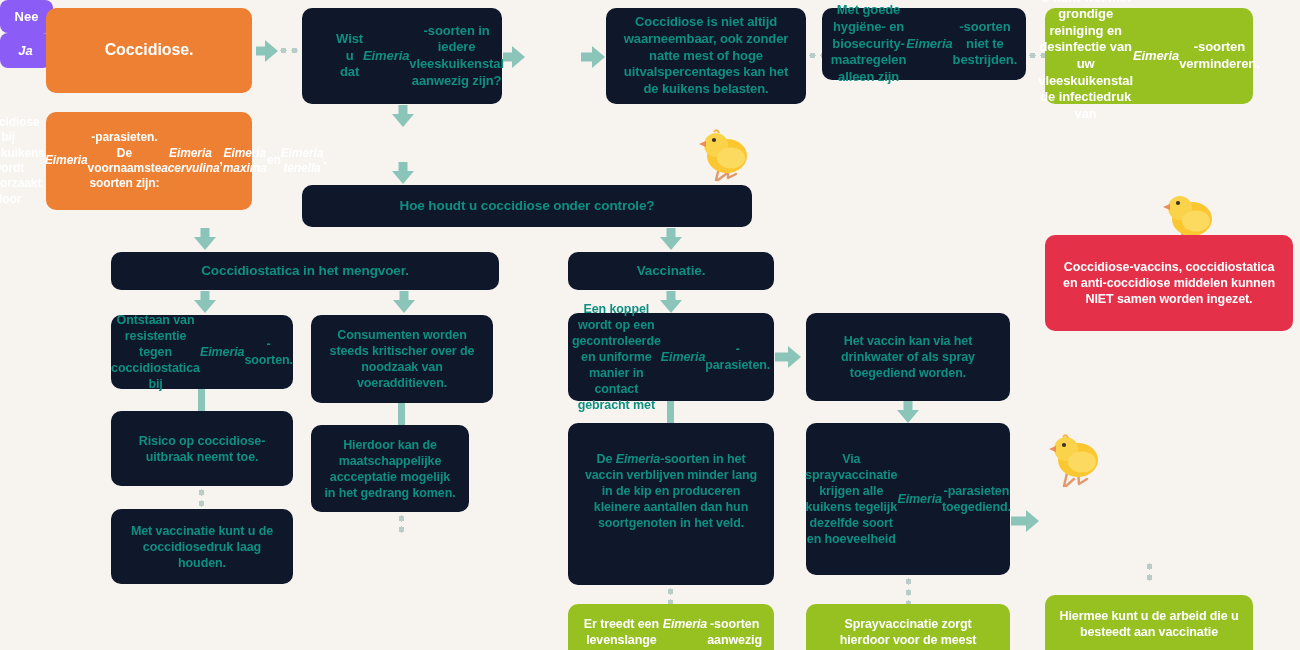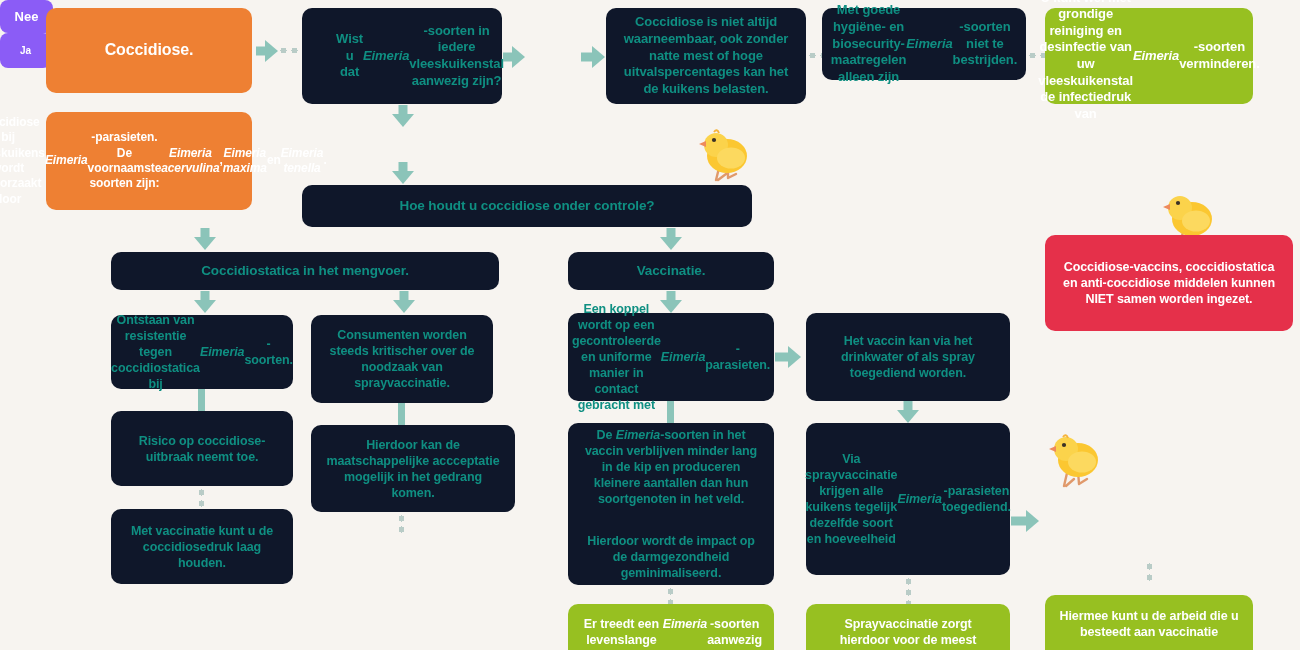--- a/index.html
+++ b/index.html
@@ -96,21 +96,21 @@
   <div class="dots-h" style="left:1027px;top:53px;width:18px;"></div>
 
   <div class="box green" style="left:1045px;top:8px;width:208px;height:96px;font-size:13px;">U kunt wél met grondige reiniging en desinfectie van uw vleeskuikenstal de infectiedruk van <i>Eimeria</i>-soorten verminderen.</div>
 
   <div class="box orange" style="left:46px;top:112px;width:206px;height:98px;font-size:12px;">Coccidiose bij vleeskuikens wordt veroorzaakt door <i>Eimeria</i>-parasieten. De voornaamste soorten zijn: <i>Eimeria acervulina</i>, <i>Eimeria maxima</i> en <i>Eimeria tenella</i>.</div>
 
   <div class="arrow-d" style="left:392px;top:105px;width:22px;height:22px;">
     <div class="shaft"></div>
       <div class="head"></div>
   </div>
-  <div class="badge" style="left:377px;top:127px;width:51px;height:35px;font-size:10px;">Ja</div>
+  <div class="badge" style="left:377px;top:127px;width:51px;height:35px;font-size:13px;font-style:italic;">Ja</div>
   <div class="arrow-d" style="left:392px;top:162px;width:22px;height:22px;">
     <div class="shaft"></div>
       <div class="head"></div>
   </div>
 
   <div class="chick" style="left:694px;top:128px;width:62px;height:62px;">
     <svg viewBox="0 0 62 62" width="62" height="62">
       <path d="M22 52 l3 -12 M24 52 l8 -6 M34 50 l0 -12 M34 50 l8 -4" stroke="#e0996b" stroke-width="2.4" fill="none" stroke-linecap="round"></path>
       <ellipse cx="33" cy="28" rx="20" ry="17" fill="#fbc731"></ellipse>
       <circle cx="22" cy="17" r="12" fill="#fbd34b"></circle>
@@ -142,23 +142,23 @@
     <div class="shaft"></div>
       <div class="head"></div>
   </div>
 
   <div class="box teal" style="left:111px;top:315px;width:182px;height:74px;font-size:12.5px;">Ontstaan van resistentie tegen coccidiostatica bij <i>Eimeria</i>-soorten.</div>
   <div class="line-v" style="left:198px;top:389px;height:22px;"></div>
   <div class="box teal" style="left:111px;top:411px;width:182px;height:75px;font-size:12.5px;">Risico op coccidiose-uitbraak neemt toe.</div>
   <div class="dots-v" style="left:199px;top:487px;height:22px;"></div>
   <div class="box teal" style="left:111px;top:509px;width:182px;height:75px;font-size:12.5px;">Met vaccinatie kunt u de coccidiosedruk laag houden.</div>
 
-  <div class="box teal" style="left:311px;top:315px;width:182px;height:88px;font-size:12.5px;">Consumenten worden steeds kritischer over de noodzaak van sprayvaccinatie.</div>
+  <div class="box teal" style="left:311px;top:315px;width:182px;height:88px;font-size:12.5px;">Consumenten worden steeds kritischer over de noodzaak van voeradditieven.</div>
   <div class="line-v" style="left:398px;top:403px;height:22px;"></div>
-  <div class="box teal" style="left:311px;top:425px;width:204px;height:87px;font-size:12.5px;">Hierdoor kan de maatschappelijke accceptatie mogelijk in het gedrang komen.</div>
+  <div class="box teal" style="left:311px;top:425px;width:158px;height:87px;font-size:12.5px;">Hierdoor kan de maatschappelijke accceptatie mogelijk in het gedrang komen.</div>
   <div class="dots-v" style="left:399px;top:513px;height:22px;"></div>
 
   <div class="box teal" style="left:568px;top:252px;width:206px;height:38px;font-size:13.5px;text-align:center;">Vaccinatie.</div>
 
   <div class="arrow-d" style="left:660px;top:291px;width:22px;height:22px;">
     <div class="shaft"></div>
       <div class="head"></div>
   </div>
 
   <div class="box teal" style="left:568px;top:313px;width:206px;height:88px;font-size:12.5px;">Een koppel wordt op een gecontroleerde en uniforme manier in contact gebracht met <i>Eimeria</i>-parasieten.</div>
@@ -166,21 +166,20 @@
   <div class="arrow-r" style="left:775px;top:346px;width:26px;height:22px;">
     <div class="shaft"></div>
       <div class="head"></div>
   </div>
 
   <div class="line-v" style="left:667px;top:401px;height:22px;"></div>
 
   <div class="box teal" style="left:568px;top:423px;width:206px;height:162px;font-size:12.5px;
               flex-direction:column;justify-content:center;">
     <div style="margin-bottom:26px;text-align:center;">De <i>Eimeria</i>-soorten in het vaccin verblijven minder lang in de kip en produceren kleinere aantallen dan hun soortgenoten in het veld.</div>
-    <div>Hierdoor wordt de impact op de darmgezondheid geminimaliseerd.</div>
   </div>
 
   <div class="dots-v" style="left:668px;top:586px;height:18px;"></div>
 
   <div class="box green" style="left:568px;top:604px;width:206px;height:70px;font-size:12.5px;
               align-items:flex-start;padding-top:12px;">Er treedt een levenslange bescherming op tegen de <i>Eimeria</i>-soorten aanwezig</div>
 
   <div class="box teal" style="left:806px;top:313px;width:204px;height:88px;font-size:12.5px;">Het vaccin kan via het drinkwater of als spray toegediend worden.</div>
 
   <div class="arrow-d" style="left:897px;top:401px;width:22px;height:22px;">

